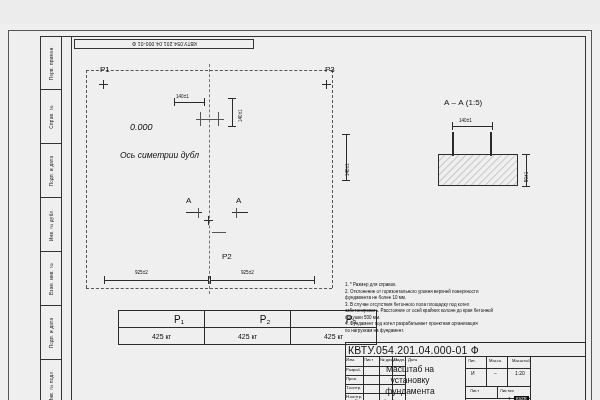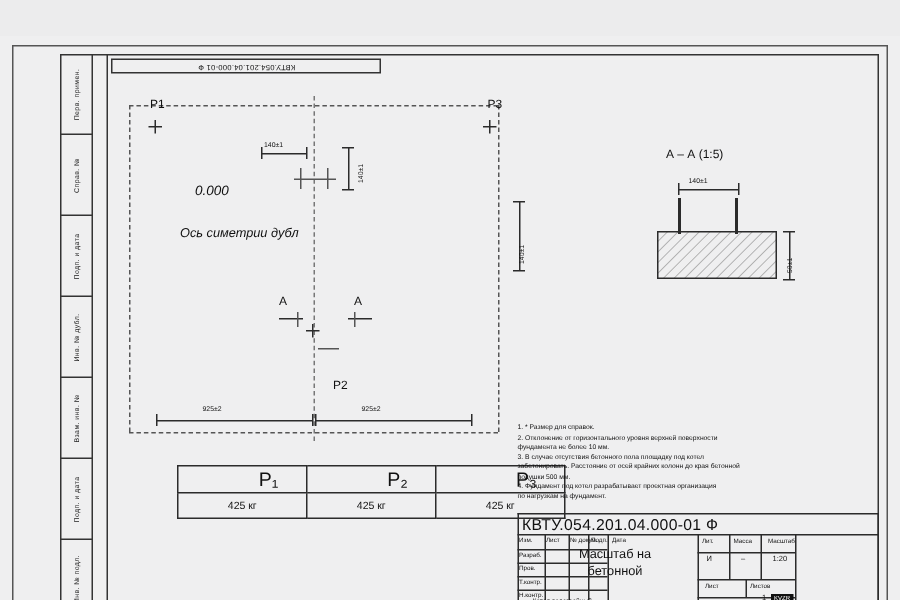--- a/index.html
+++ b/index.html
@@ -64,21 +64,21 @@
   .dimv{font-size:4.6px;color:#111;transform:rotate(-90deg);transform-origin:left top;}
 
   
   table.masses{
     position:absolute;left:118px;top:286px;border-collapse:collapse;
   }
   table.masses td{
     border:1px solid #2b2b2b;width:48px;height:14px;
     text-align:center;font-size:7px;color:#111;
   }
-  table.masses td.hdr{font-size:13px;padding-left:36px;}
+  table.masses td.hdr{font-size:10px;padding-left:36px;}
 
   
   .notes{position:absolute;left:345px;top:258px;width:200px;font-size:4.5px;
     color:#111;line-height:1.45;}
   .notes div{white-space:nowrap;}
 
   
   .sectitle{position:absolute;font-size:8px;color:#111;}
 
   
@@ -265,21 +265,22 @@
     <div class="tbline" style="left:162px;top:14px;width:1px;height:12px;"></div>
     <div class="tbline" style="left:141px;top:26px;width:1px;height:18px;"></div>
     <div class="tbline" style="left:162px;top:26px;width:1px;height:18px;"></div>
     <div class="tbline" style="left:120px;top:56px;width:65px;height:1px;"></div>
     <div class="tbline" style="left:152px;top:44px;width:1px;height:12px;"></div>
   </div>
 
   <div class="bigcode">КВТУ.054.201.04.000-01 Ф</div>
 
   <div class="tname" style="left:355px;top:340px;">Масштаб на</div>
-  <div class="tname" style="left:355px;top:351px;">бетонной</div>
+  <div class="tname" style="left:355px;top:351px;">установку</div>
+  <div class="tname" style="left:355px;top:362px;">фундамента</div>
 
   <div class="tbtxt" style="left:355px;top:374px;font-size:4.4px;">Котел водогрейный</div>
   <div class="tbtxt" style="left:355px;top:380px;font-size:4.4px;">КВ-0,63  КБ2 (Ч)</div>
   <div class="tbtxt" style="left:352px;top:386px;font-size:4.2px;">по техническому заданию</div>
 
   <div class="tbtxt" style="left:346px;top:333px;">Изм.</div>
   <div class="tbtxt" style="left:364px;top:333px;">Лист</div>
   <div class="tbtxt" style="left:380px;top:333px;">№ докум.</div>
   <div class="tbtxt" style="left:394px;top:333px;">Подп.</div>
   <div class="tbtxt" style="left:408px;top:333px;">Дата</div>

